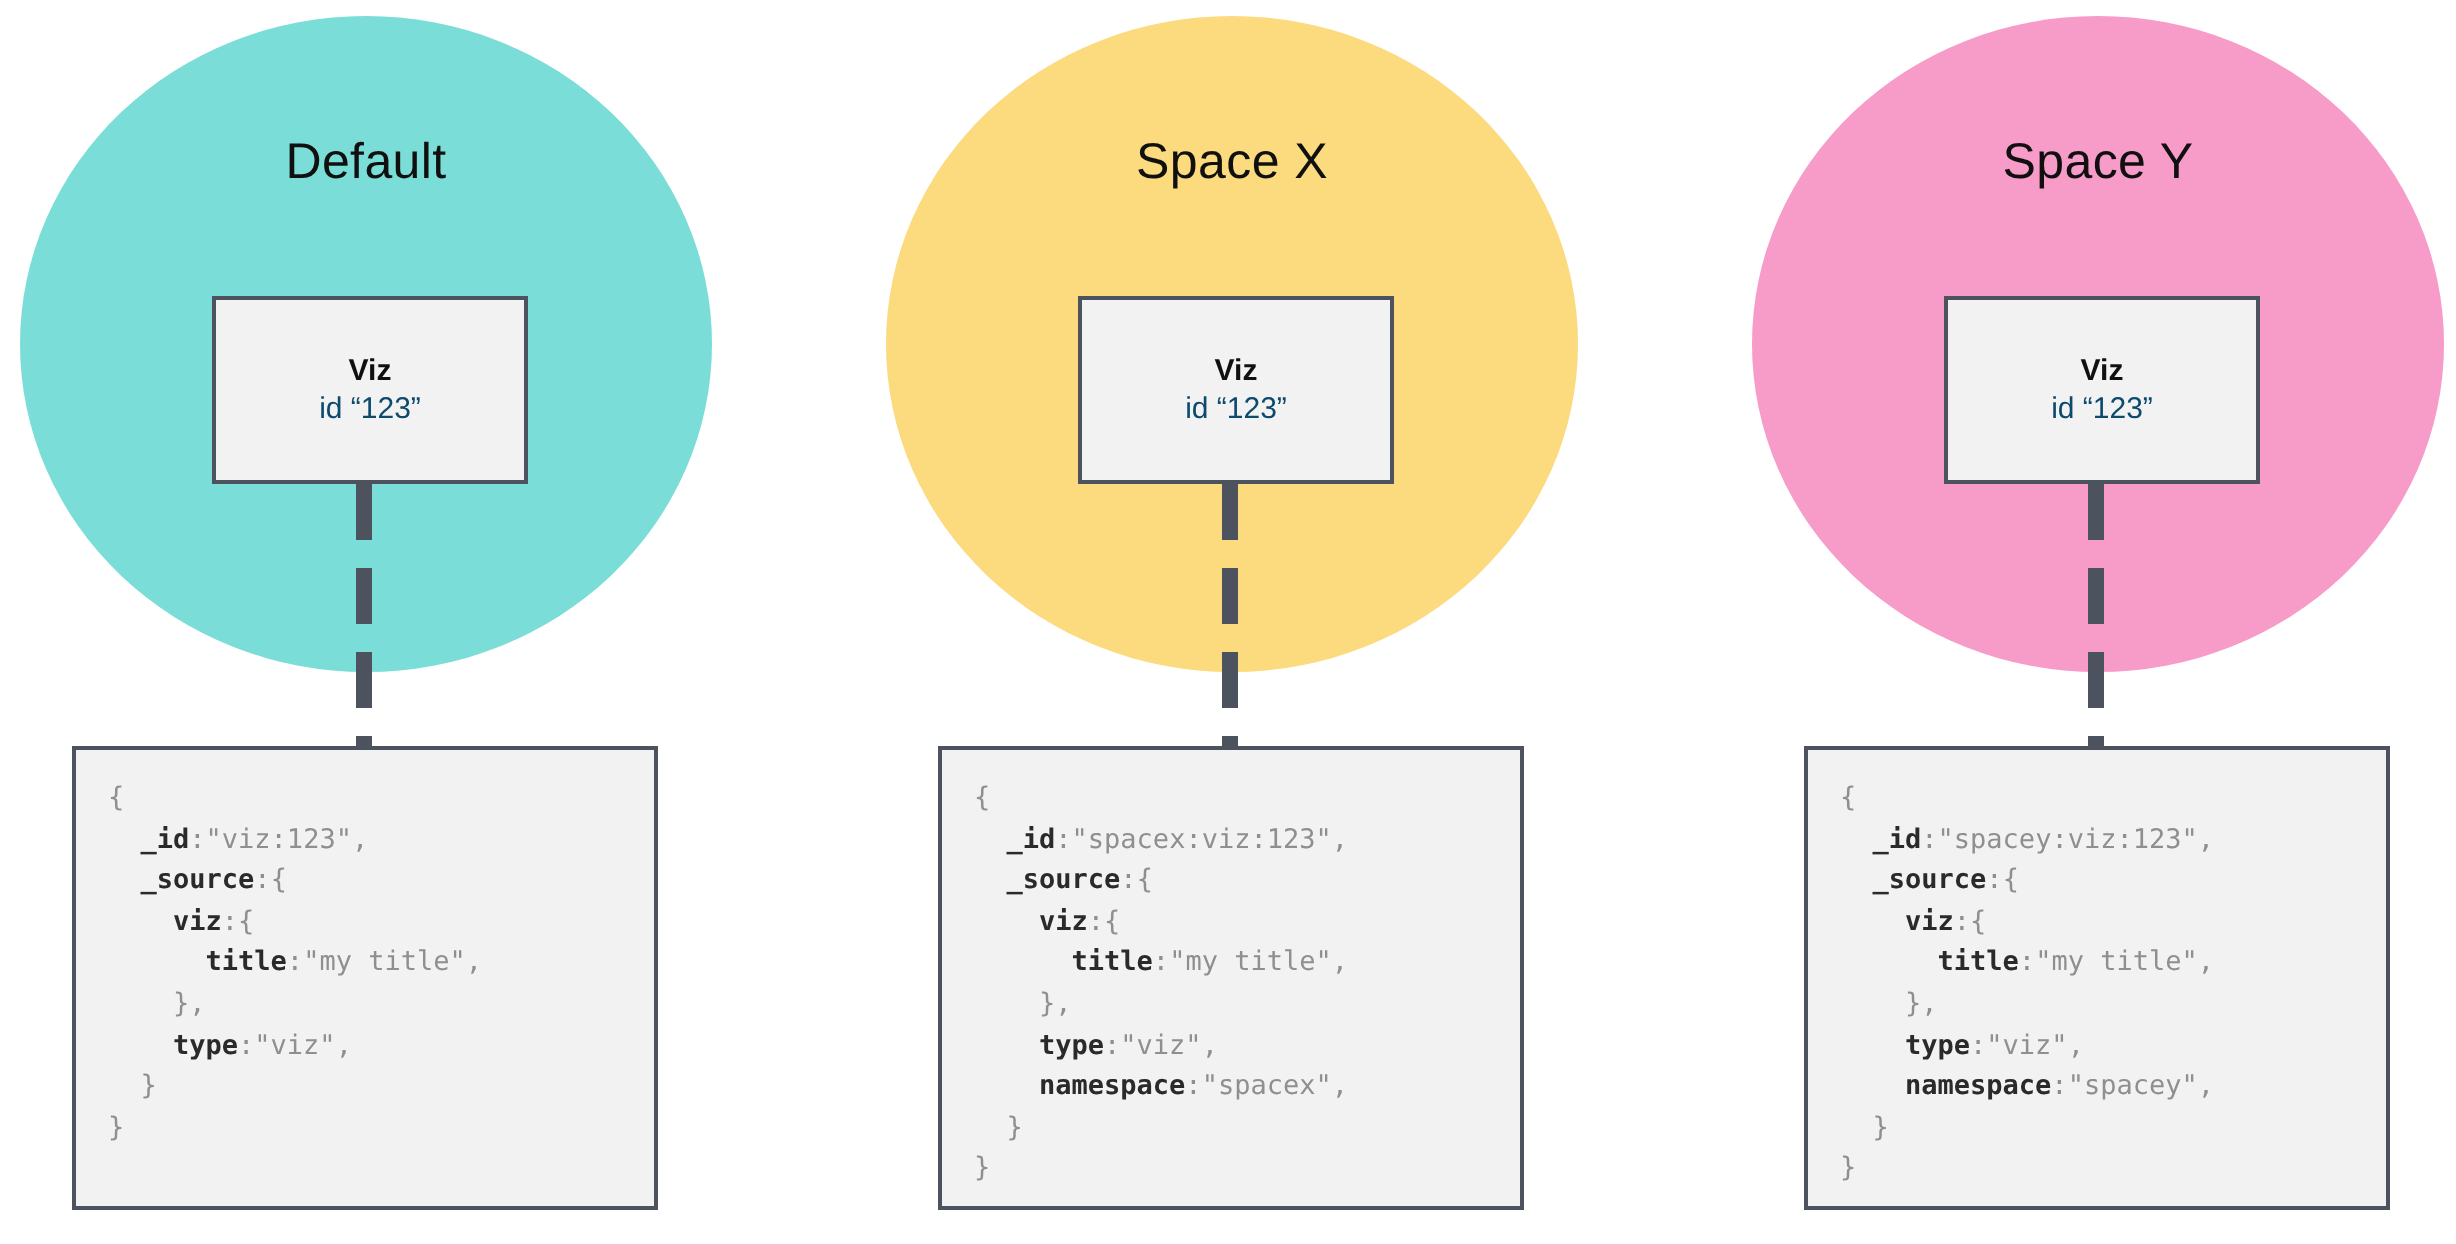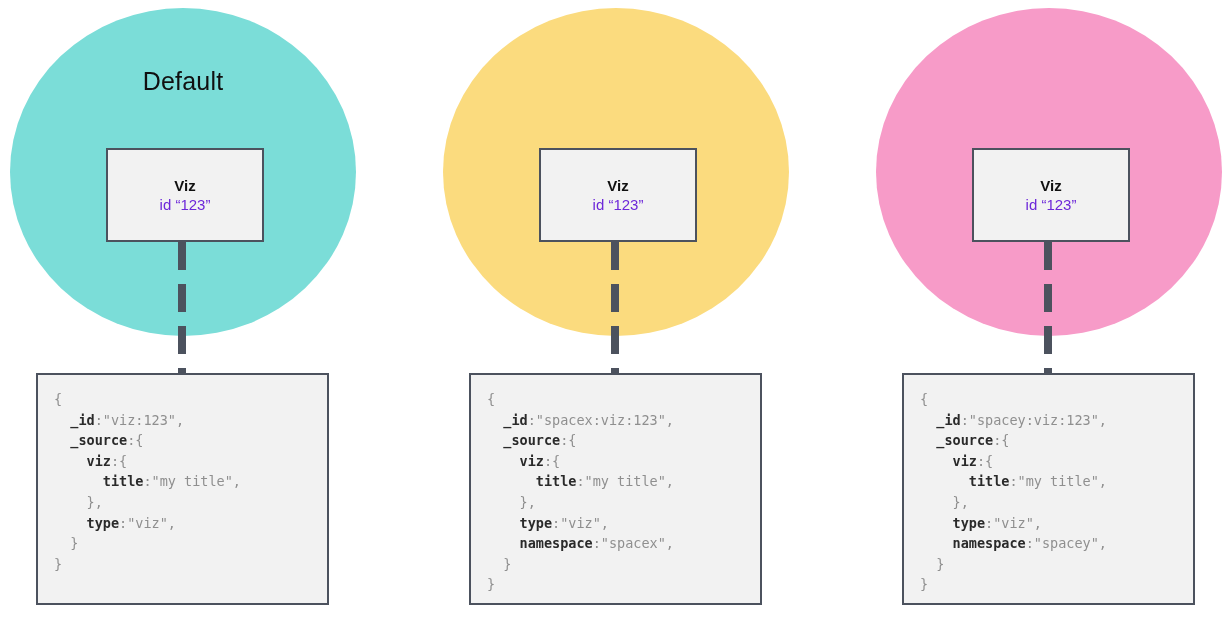--- a/index.html
+++ b/index.html
@@ -76,21 +76,21 @@
   .viz-title {
     font-size: 15px;
     line-height: 19px;
     font-weight: 700;
     color: #101010;
   }
   .viz-sub {
     font-size: 15px;
     line-height: 19px;
     font-weight: 400;
-    color: #6d28d9;
+    color: #0c4a6e;
   }
 
   
   .connector {
     position: absolute;
     left: 178px;
     top: 242px;
     width: 8px;
     height: 133px;
   }
@@ -164,20 +164,21 @@
         <div class="code-line"><span class="p">    </span><span class="k">viz</span><span class="p">:</span><span class="p">{</span></div>
         <div class="code-line"><span class="p">      </span><span class="k">title</span><span class="p">:</span><span class="v">"my title"</span><span class="p">,</span></div>
         <div class="code-line"><span class="p">    </span><span class="p">},</span></div>
         <div class="code-line"><span class="p">    </span><span class="k">type</span><span class="p">:</span><span class="v">"viz"</span><span class="p">,</span></div>
         <div class="code-line"><span class="p">  </span><span class="p">}</span></div>
         <div class="code-line"><span class="p">}</span></div>
       </div>
     </div>
     <div class="column col-1">
       <div class="bubble" style="background: rgb(251, 219, 126);"></div>
+      <div class="bubble-title">Space X</div>
       <div class="viz-box">
         <div class="viz-title">Viz</div>
         <div class="viz-sub">id “123”</div>
       </div>
       <div class="connector">
         <i class="dash-0"></i>
         <i class="dash-1"></i>
         <i class="dash-2"></i>
         <i class="dash-3"></i>
       </div>
@@ -189,20 +190,21 @@
         <div class="code-line"><span class="p">      </span><span class="k">title</span><span class="p">:</span><span class="v">"my title"</span><span class="p">,</span></div>
         <div class="code-line"><span class="p">    </span><span class="p">},</span></div>
         <div class="code-line"><span class="p">    </span><span class="k">type</span><span class="p">:</span><span class="v">"viz"</span><span class="p">,</span></div>
         <div class="code-line"><span class="p">    </span><span class="k">namespace</span><span class="p">:</span><span class="v">"spacex"</span><span class="p">,</span></div>
         <div class="code-line"><span class="p">  </span><span class="p">}</span></div>
         <div class="code-line"><span class="p">}</span></div>
       </div>
     </div>
     <div class="column col-2">
       <div class="bubble" style="background: rgb(247, 155, 200);"></div>
+      <div class="bubble-title">Space Y</div>
       <div class="viz-box">
         <div class="viz-title">Viz</div>
         <div class="viz-sub">id “123”</div>
       </div>
       <div class="connector">
         <i class="dash-0"></i>
         <i class="dash-1"></i>
         <i class="dash-2"></i>
         <i class="dash-3"></i>
       </div>

